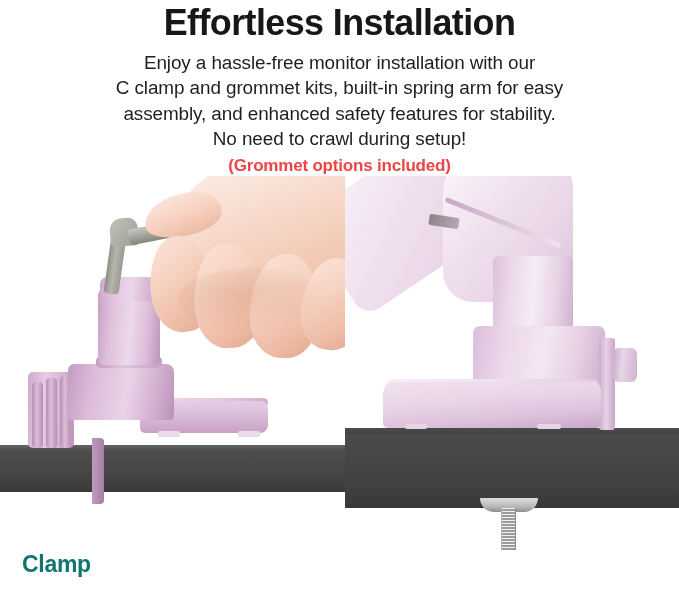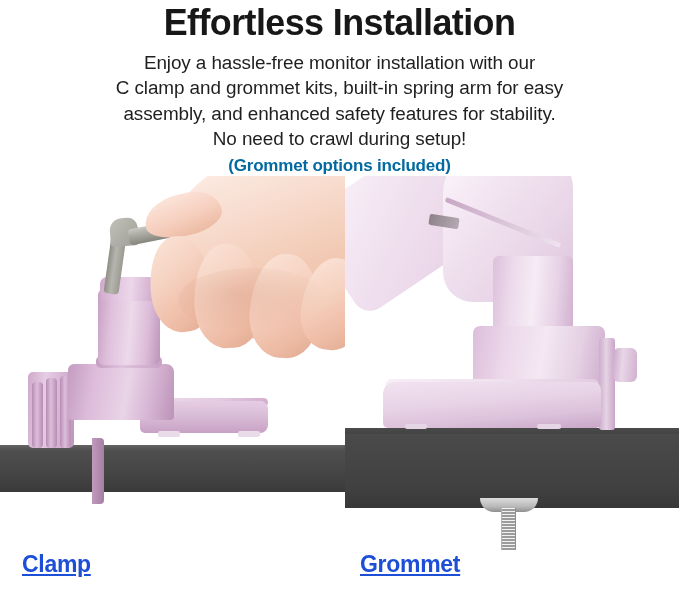--- a/index.html
+++ b/index.html
@@ -25,21 +25,21 @@
   .body-copy{
     font-size:19.2px;line-height:25.4px;font-weight:400;
     color:#1f1f1f;
     margin:0;padding-top:5px;
     letter-spacing:-0.1px;
     transform:scaleX(0.985);
   }
   .body-copy .ln{display:block;white-space:nowrap;}
   .sub-note{
     font-size:17px;line-height:22px;font-weight:600;
-    color:#0369a1;margin:0;padding-top:3px;
+    color:#ef4444;margin:0;padding-top:3px;
     letter-spacing:-0.2px;
   }
 
   
   .stage{position:absolute;left:0;top:176px;width:679px;height:374px;}
   .panel{position:absolute;top:0;height:374px;overflow:hidden;}
   .panel-left{left:0;width:345px;}
   .panel-right{left:345px;width:334px;}
 
   
@@ -214,21 +214,21 @@
     border-left:1px solid #b4b4b4;border-right:1px solid #8d8d8d;
   }
 
   
   .captions{position:absolute;left:0;top:551px;width:679px;height:60px;}
   .cap{position:absolute;}
   .cap-clamp{left:22px;top:0;}
   .cap-grommet{left:360px;top:0;}
   .cap-title{
     font-size:23px;line-height:27px;font-weight:700;
-    color:#1d4ed8;letter-spacing:-0.3px;margin:0;text-decoration:underline;
+    color:#0f766e;letter-spacing:-0.3px;margin:0;
   }
   .cap-sub{
     font-size:19px;line-height:24px;font-weight:400;
     color:#1c1c1c;letter-spacing:-0.2px;margin:0;padding-top:2px;
     white-space:nowrap;
   }
 </style>
 </head>
 <body>
 
@@ -311,17 +311,16 @@
       <div class="gr-bolt"></div>
 
     </div>
   </div>
 
   <div class="captions">
     <div class="cap cap-clamp">
       <div class="cap-title">Clamp</div>
     </div>
     <div class="cap cap-grommet">
-      <div class="cap-title">Grommet</div>
     </div>
   </div>
 
 </div>
 
 </body></html>

